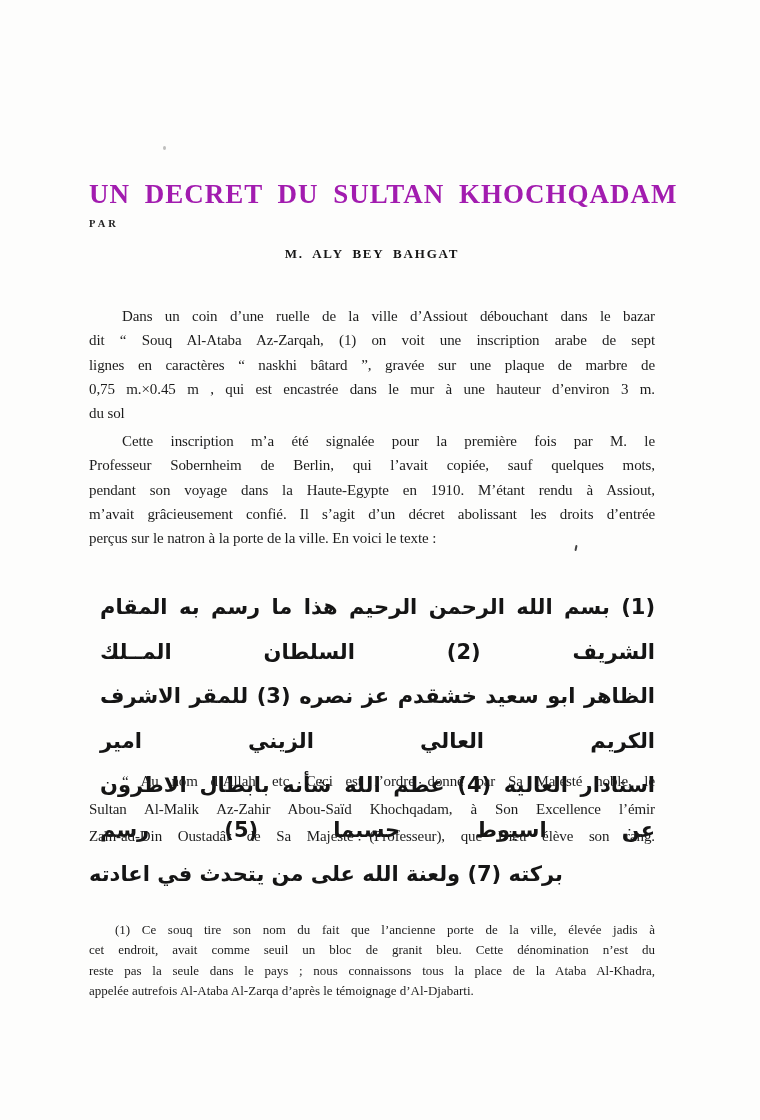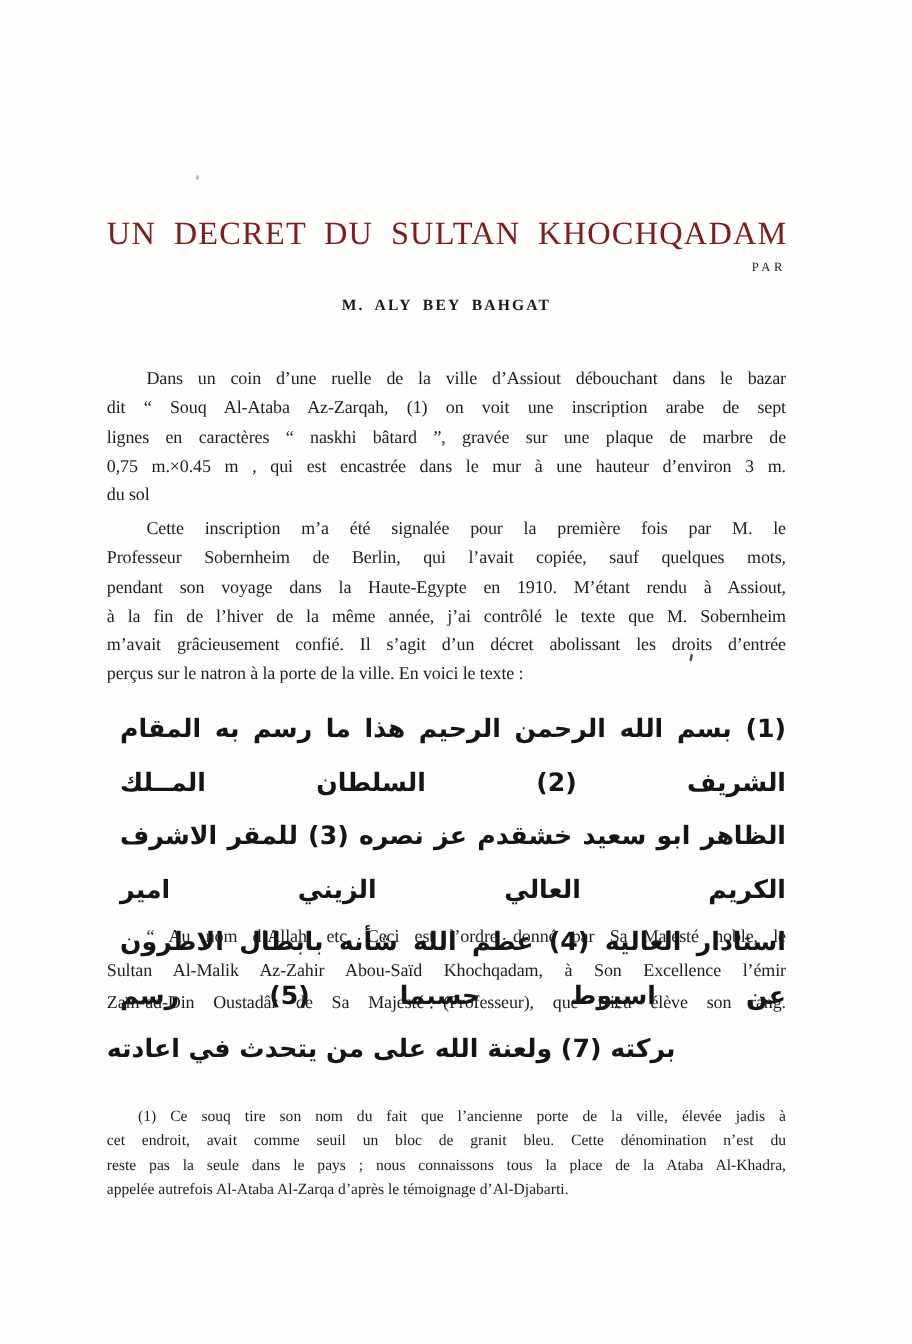--- a/index.html
+++ b/index.html
@@ -12,31 +12,31 @@
     overflow: hidden;
   }
   .page { position: absolute; inset: 0; }
   .content { position: absolute; left: 89px; top: 0; width: 566px; height: 100%; }
 
   .block { position: absolute; left: 0; right: 0; }
 
   .title {
     top: 161px;
     text-align: center;
-    font-weight: normal;
+    font-weight: bold;
     font-size: 27px;
     letter-spacing: 1px;
     word-spacing: 7px;
     white-space: nowrap;
-    color: #7f1d1d;
+    color: #a21caf;
   }
   .par-label {
     top: 218px;
-    text-align: right;
-    font-weight: normal;
+    text-align: left;
+    font-weight: bold;
     font-size: 10.5px;
     letter-spacing: 3px;
     color: #222;
   }
   .author {
     top: 246px;
     text-align: center;
     font-weight: bold;
     font-size: 13px;
     letter-spacing: 1.8px;
@@ -98,21 +98,20 @@
       <div class="line jl">dit “ Souq Al-Ataba Az-Zarqah, (1) on voit une inscription arabe de sept</div>
       <div class="line jl">lignes en caractères “ naskhi bâtard ”, gravée sur une plaque de marbre de</div>
       <div class="line jl">0,75 m.×0.45 m , qui est encastrée dans le mur à une hauteur d’environ 3 m.</div>
       <div class="line">du sol</div>
     </div>
 
     <div class="block p2">
       <div class="line jl ind">Cette inscription m’a été signalée pour la première fois par M. le</div>
       <div class="line jl">Professeur Sobernheim de Berlin, qui l’avait copiée, sauf quelques mots,</div>
       <div class="line jl">pendant son voyage dans la Haute-Egypte en 1910. M’étant rendu à Assiout,</div>
-      <div class="line jl">à la fin de l’hiver de la même année, j’ai contrôlé le texte que M. Sobernheim</div>
       <div class="line jl">m’avait grâcieusement confié. Il s’agit d’un décret abolissant les droits d’entrée</div>
       <div class="line">perçus sur le natron à la porte de la ville. En voici le texte :</div>
     </div>
 
     <div class="block arb">
       <div class="ar jl" dir="rtl">(1) بسم الله الرحمن الرحيم هذا ما رسم به المقام الشريف (2) السلطان المــلك</div>
       <div class="ar jl" dir="rtl">الظاهر ابو سعيد خشقدم عز نصره (3) للمقر الاشرف الكريم العالي الزيني امير</div>
       <div class="ar jl" dir="rtl">استادار العاليه (4) عظم الله شأنه بابطال الاطرون عن اسيوط حسبما (5) رسم</div>
       <div class="ar flush-left" dir="rtl">بركته (7) ولعنة الله على من يتحدث في اعادته</div>
     </div>

